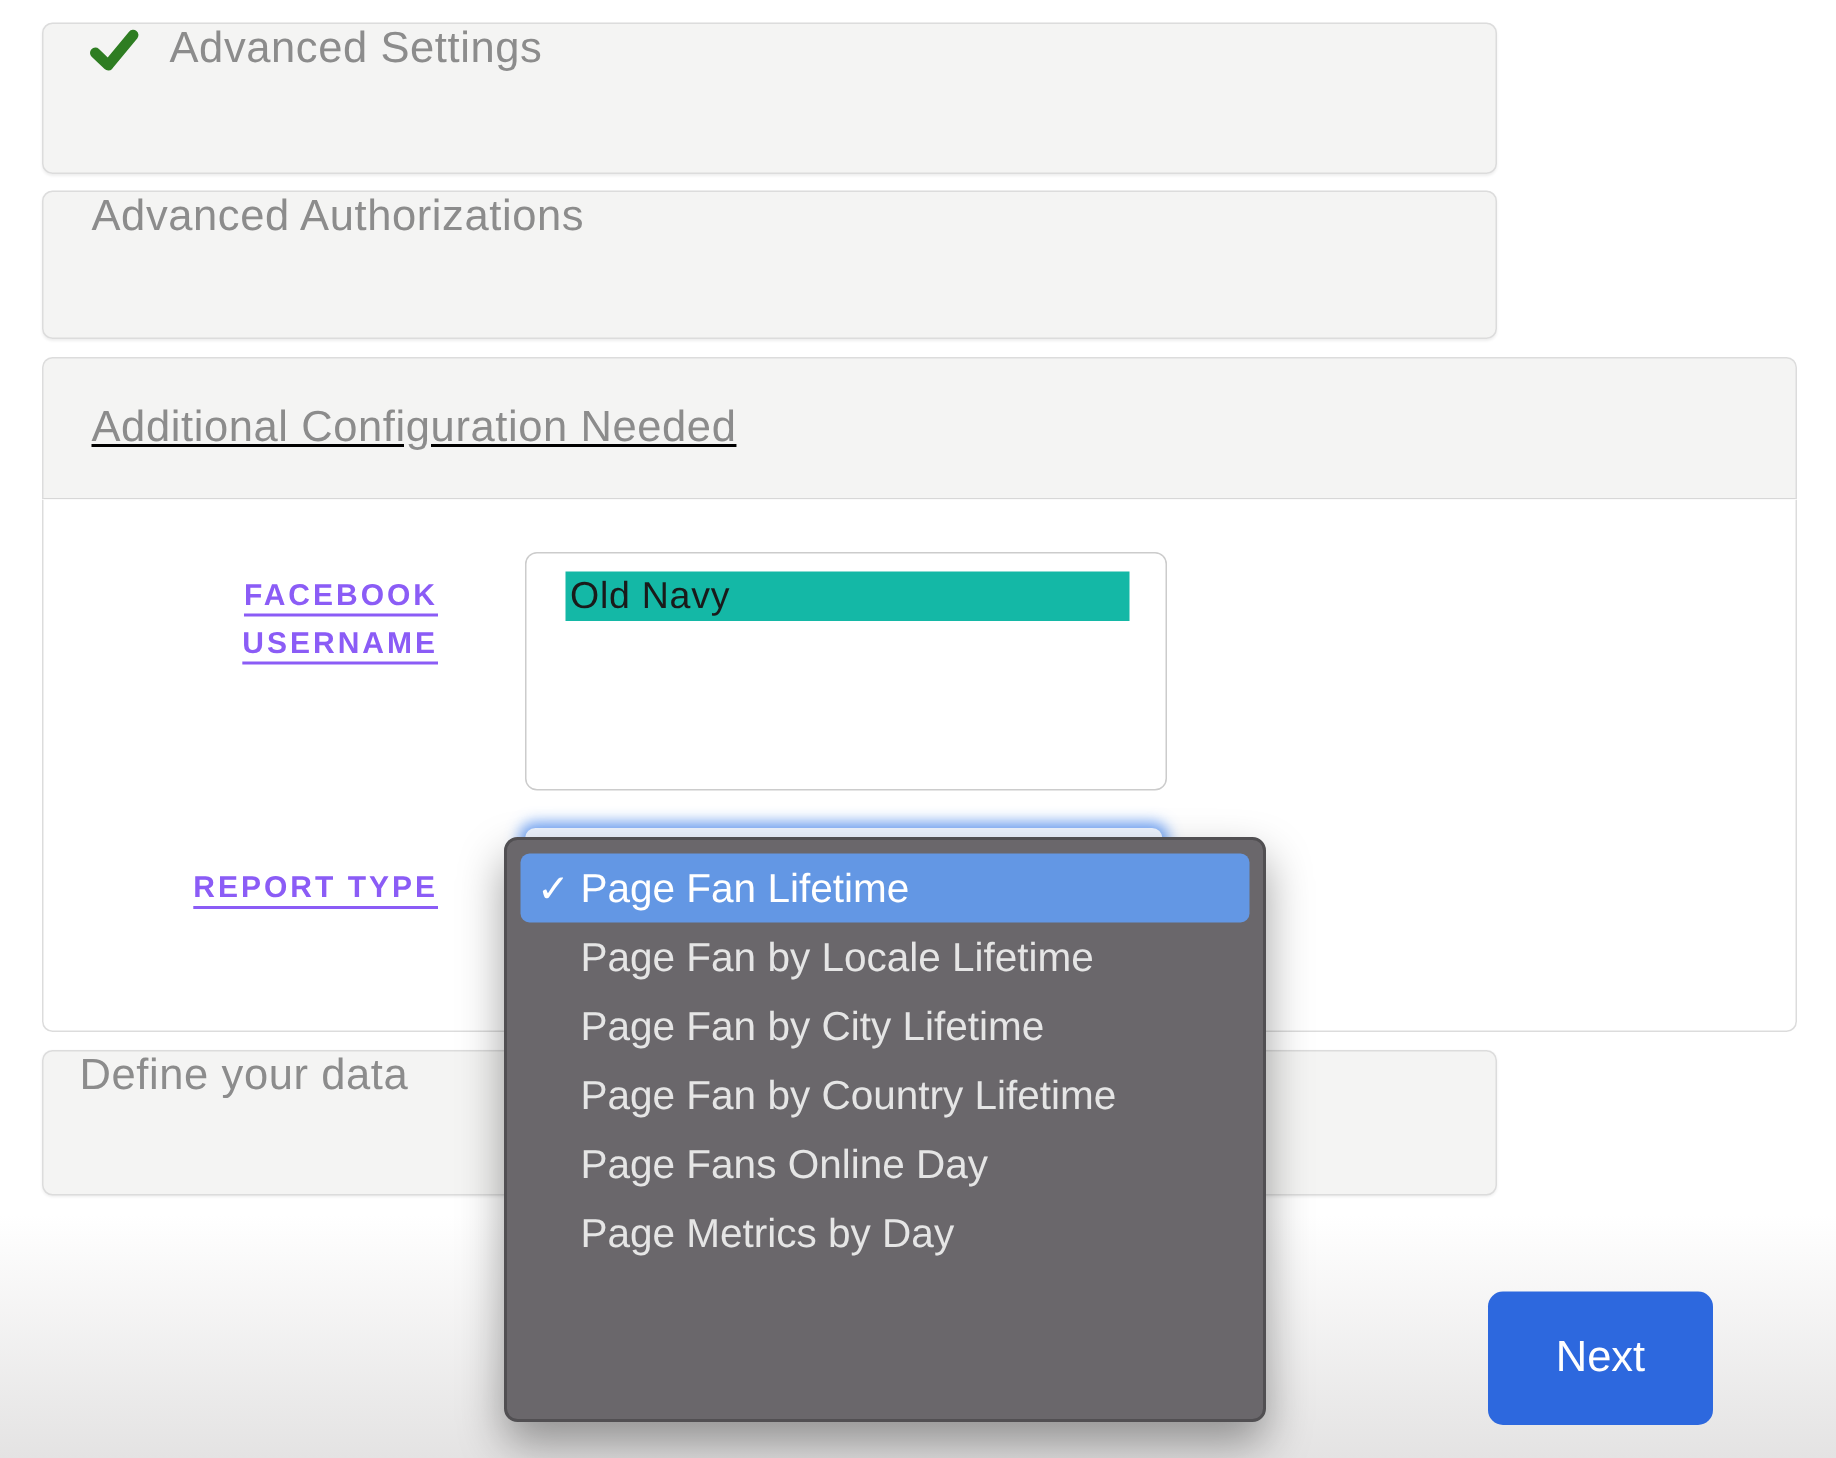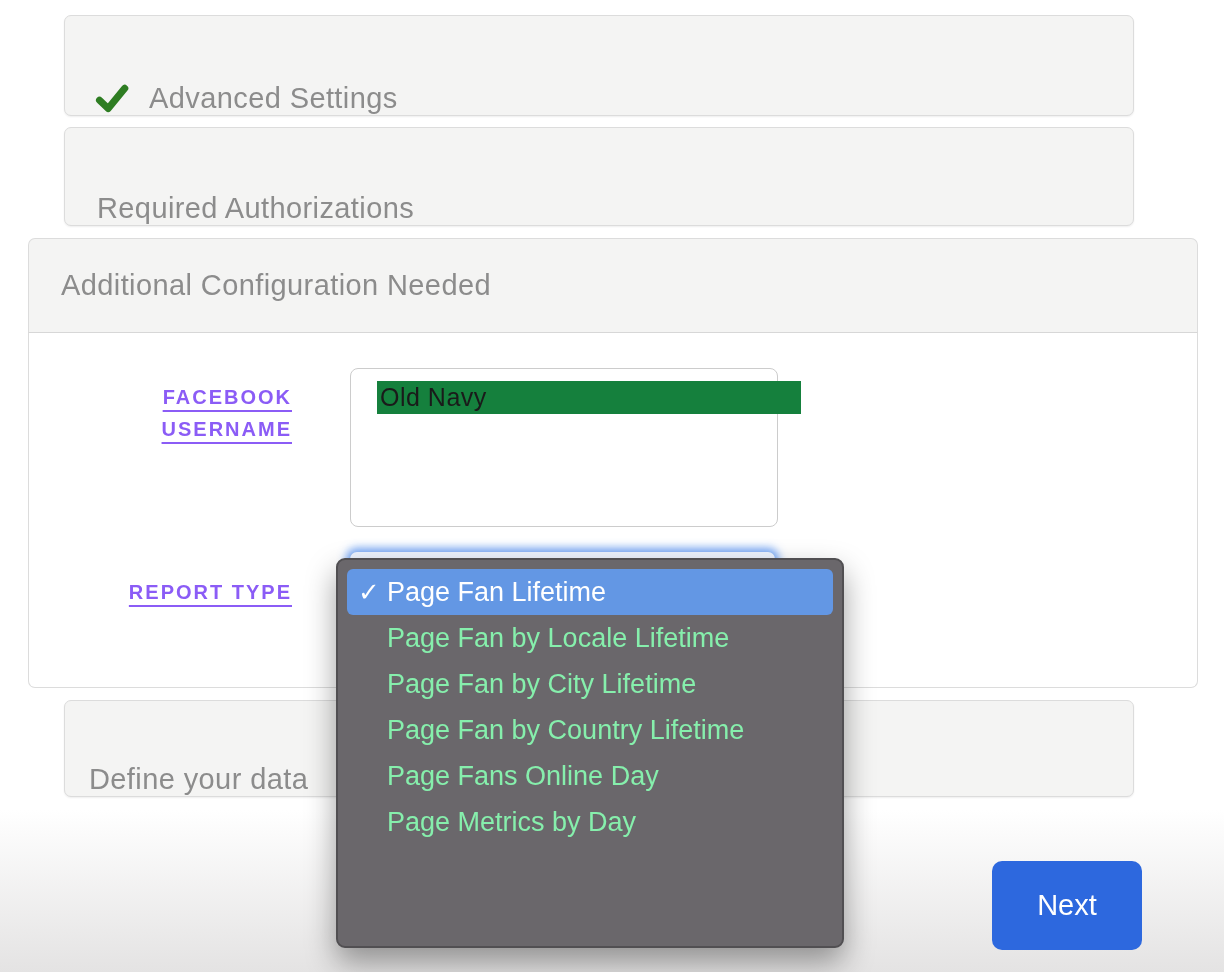--- a/index.html
+++ b/index.html
@@ -14,47 +14,47 @@
 
   
   .page-fade {
     position: absolute; left: 0; top: 810px; width: 1224px; height: 162px;
     background: linear-gradient(to bottom, rgba(255,255,255,0) 0%, #e4e3e3 100%);
     z-index: 1;
   }
 
   
   .panel {
-    position: absolute; left: 28px; width: 1070px;
+    position: absolute; left: 28px; width: 970px;
     background: #f4f4f3;
     border: 1px solid #dcdcdc;
     border-radius: 7px;
     box-shadow: 0 1px 2px rgba(0,0,0,0.07);
-    display: flex; align-items: flex-end;
+    display: flex; align-items: flex-start;
     z-index: 2;
-    margin-left: 36px;
   }
   .panel-title {
     font-size: 29px; color: #8c8c8c; letter-spacing: 0.4px;
   }
   .panel-advanced   { top: 15px;  height: 101px; padding-left: 30px; }
   .panel-required   { top: 127px; height: 99px;  padding-left: 32px; }
   .panel-define     { top: 700px; height: 97px;  padding-left: 24px; z-index: 2; }
 
   .check-icon { width: 34px; height: 34px; margin-right: 20px; flex: 0 0 auto; }
 
   
   .panel-config-header {
     position: absolute; left: 28px; top: 238px; width: 1170px; height: 95px;
     background: #f4f4f3;
     border: 1px solid #dcdcdc;
     border-bottom: 1px solid #d7d7d7;
     border-radius: 7px 7px 0 0;
     display: flex; align-items: center; padding-left: 32px;
     z-index: 2;
+    text-decoration: underline;
   }
   .panel-config-body {
     position: absolute; left: 28px; top: 333px; width: 1170px; height: 355px;
     background: #ffffff;
     border: 1px solid #dcdcdc; border-top: none;
     border-radius: 0 0 7px 7px;
     z-index: 2;
   }
 
   
@@ -74,22 +74,22 @@
   .label-report   { top: 576px; }
 
   
   .username-box {
     position: absolute; left: 350px; top: 368px; width: 428px; height: 159px;
     background: #ffffff;
     border: 1px solid #cccccc; border-radius: 8px;
     z-index: 3;
   }
   .selection-line {
-    position: absolute; left: 26px; top: 12px; width: 424px; height: 33px;
-    background: #15803d;
+    position: absolute; left: 26px; top: 12px; width: 376px; height: 33px;
+    background: #14b8a6;
     font-size: 25px; color: #1a1a1a; line-height: 33px;
     padding-left: 3px;
     letter-spacing: 0.5px;
     white-space: nowrap;
   }
 
   
   .select-glow {
     position: absolute; left: 350px; top: 552px; width: 425px; height: 48px;
     border-radius: 7px;
@@ -104,21 +104,21 @@
     background: #6a676b;
     border: 2px solid #514f52;
     border-radius: 9px;
     box-shadow: 0 14px 30px rgba(0,0,0,0.38);
     padding: 9px 9px;
     z-index: 5;
   }
   .dropdown-item {
     height: 46px; line-height: 46px;
     border-radius: 6px;
-    color: #86efac;
+    color: #e5e5e5;
     font-size: 27px; font-weight: 500;
     padding-left: 40px;
     position: relative;
     white-space: nowrap; overflow: hidden;
   }
   .dropdown-item.selected { background: #6397e4; color: #ffffff; }
   .dropdown-check {
     position: absolute; left: 11px; top: 0;
     font-size: 26px; font-weight: 400;
   }
@@ -143,21 +143,21 @@
   <div class="page-fade"></div>
 
   <div class="panel panel-advanced">
     <svg class="check-icon" viewBox="0 0 24 24">
       <path d="M3.2 13.6 L9.3 19.4 L21 5.2" fill="none" stroke="#2e7d22" stroke-width="5" stroke-linecap="round" stroke-linejoin="round"></path>
     </svg>
     <span class="panel-title">Advanced Settings</span>
   </div>
 
   <div class="panel panel-required">
-    <span class="panel-title">Required Authorizations</span>
+    <span class="panel-title">Advanced Authorizations</span>
   </div>
 
   <div class="panel-config-header">
     <span class="panel-title">Additional Configuration Needed</span>
   </div>
 
   <div class="panel-config-body"></div>
 
   <div class="field-label label-facebook">
     <span>FACEBOOK</span><br>

